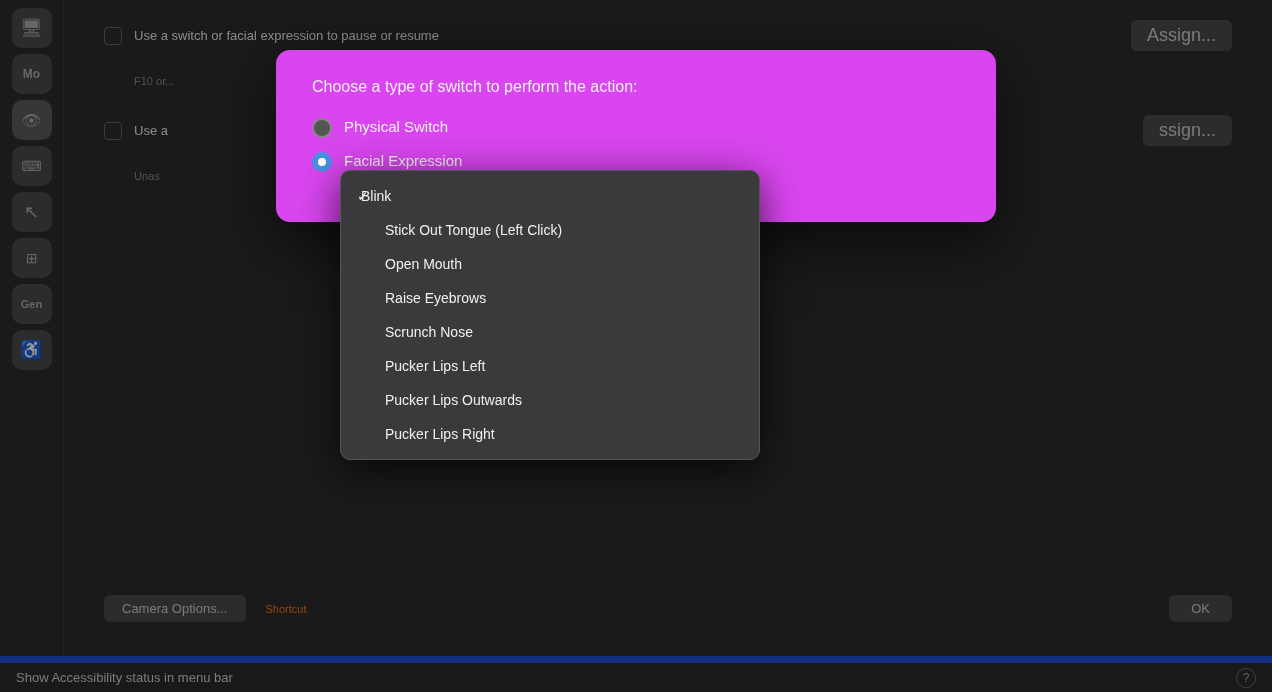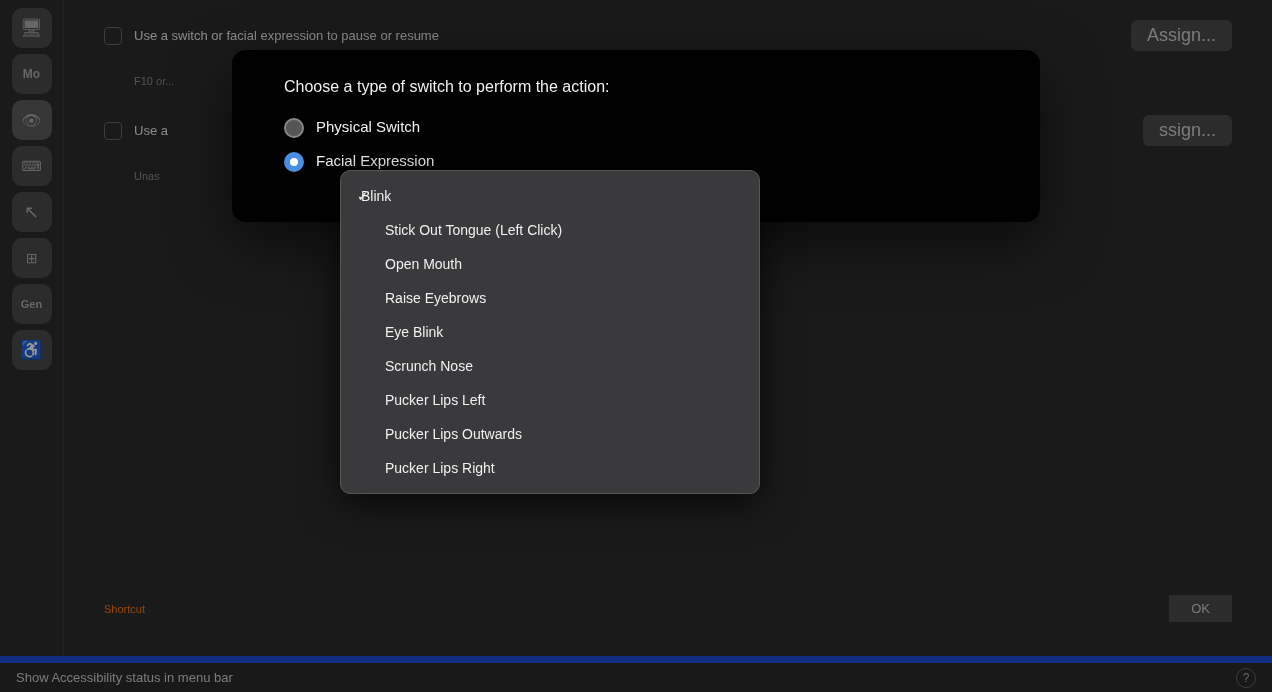--- a/index.html
+++ b/index.html
@@ -100,21 +100,21 @@
       border-radius: 6px;
       padding: 6px 18px;
       font-size: 13px;
       cursor: pointer;
     }
 
     .ok-btn {
       background: #4a4a4c;
       color: #ccc;
       border: none;
-      border-radius: 0;
+      border-radius: 6px;
       padding: 6px 22px;
       font-size: 13px;
       cursor: pointer;
     }
 
     .shortcut-label {
       color: #f97316;
       font-size: 11px;
     }
 
@@ -157,24 +157,24 @@
       inset: 0;
       background: rgba(0,0,0,0.4);
       display: flex;
       align-items: flex-start;
       justify-content: center;
       padding-top: 50px;
     }
 
     
     .switch-dialog {
-      background: #000000;
+      background: #d946ef;
       border-radius: 14px;
-      padding: 28px 36px 36px 52px;
-      width: 808px;
+      padding: 28px 36px 36px 36px;
+      width: 720px;
       box-shadow: 0 20px 60px rgba(0,0,0,0.6);
       position: relative;
     }
 
     .dialog-title {
       color: #f0f0f0;
       font-size: 16px;
       font-weight: 500;
       margin-bottom: 22px;
     }
@@ -285,20 +285,21 @@
     <div class="setting-sublabel">F10 or...</div>
 
     <div style="display:flex;align-items:center;gap:12px;margin-top:8px;">
       <div class="setting-checkbox"></div>
       <span class="setting-label">Use a</span>
       <button class="assign-btn">ssign...</button>
     </div>
     <div class="setting-sublabel">Unas</div>
 
     <div class="bottom-action-row" style="margin-top:auto;padding-bottom:50px;">
+      <button class="camera-btn">Camera Options...</button>
       <span class="shortcut-label">Shortcut</span>
       <button class="ok-btn" style="margin-left:auto;">OK</button>
     </div>
   </div>
 
   <div class="bottom-bar">
     <span class="bottom-bar-text">Show Accessibility status in menu bar</span>
     <button class="help-btn">?</button>
   </div>
 </div>
@@ -327,23 +328,20 @@
     <div class="dropdown-item">
       <span>Stick Out Tongue (Left Click)</span>
     </div>
     <div class="dropdown-item">
       <span>Open Mouth</span>
     </div>
     <div class="dropdown-item">
       <span>Raise Eyebrows</span>
     </div>
     <div class="dropdown-item">
-      <span>Eye Blink</span>
-    </div>
-    <div class="dropdown-item">
       <span>Scrunch Nose</span>
     </div>
     <div class="dropdown-item">
       <span>Pucker Lips Left</span>
     </div>
     <div class="dropdown-item">
       <span>Pucker Lips Outwards</span>
     </div>
     <div class="dropdown-item">
       <span>Pucker Lips Right</span>

